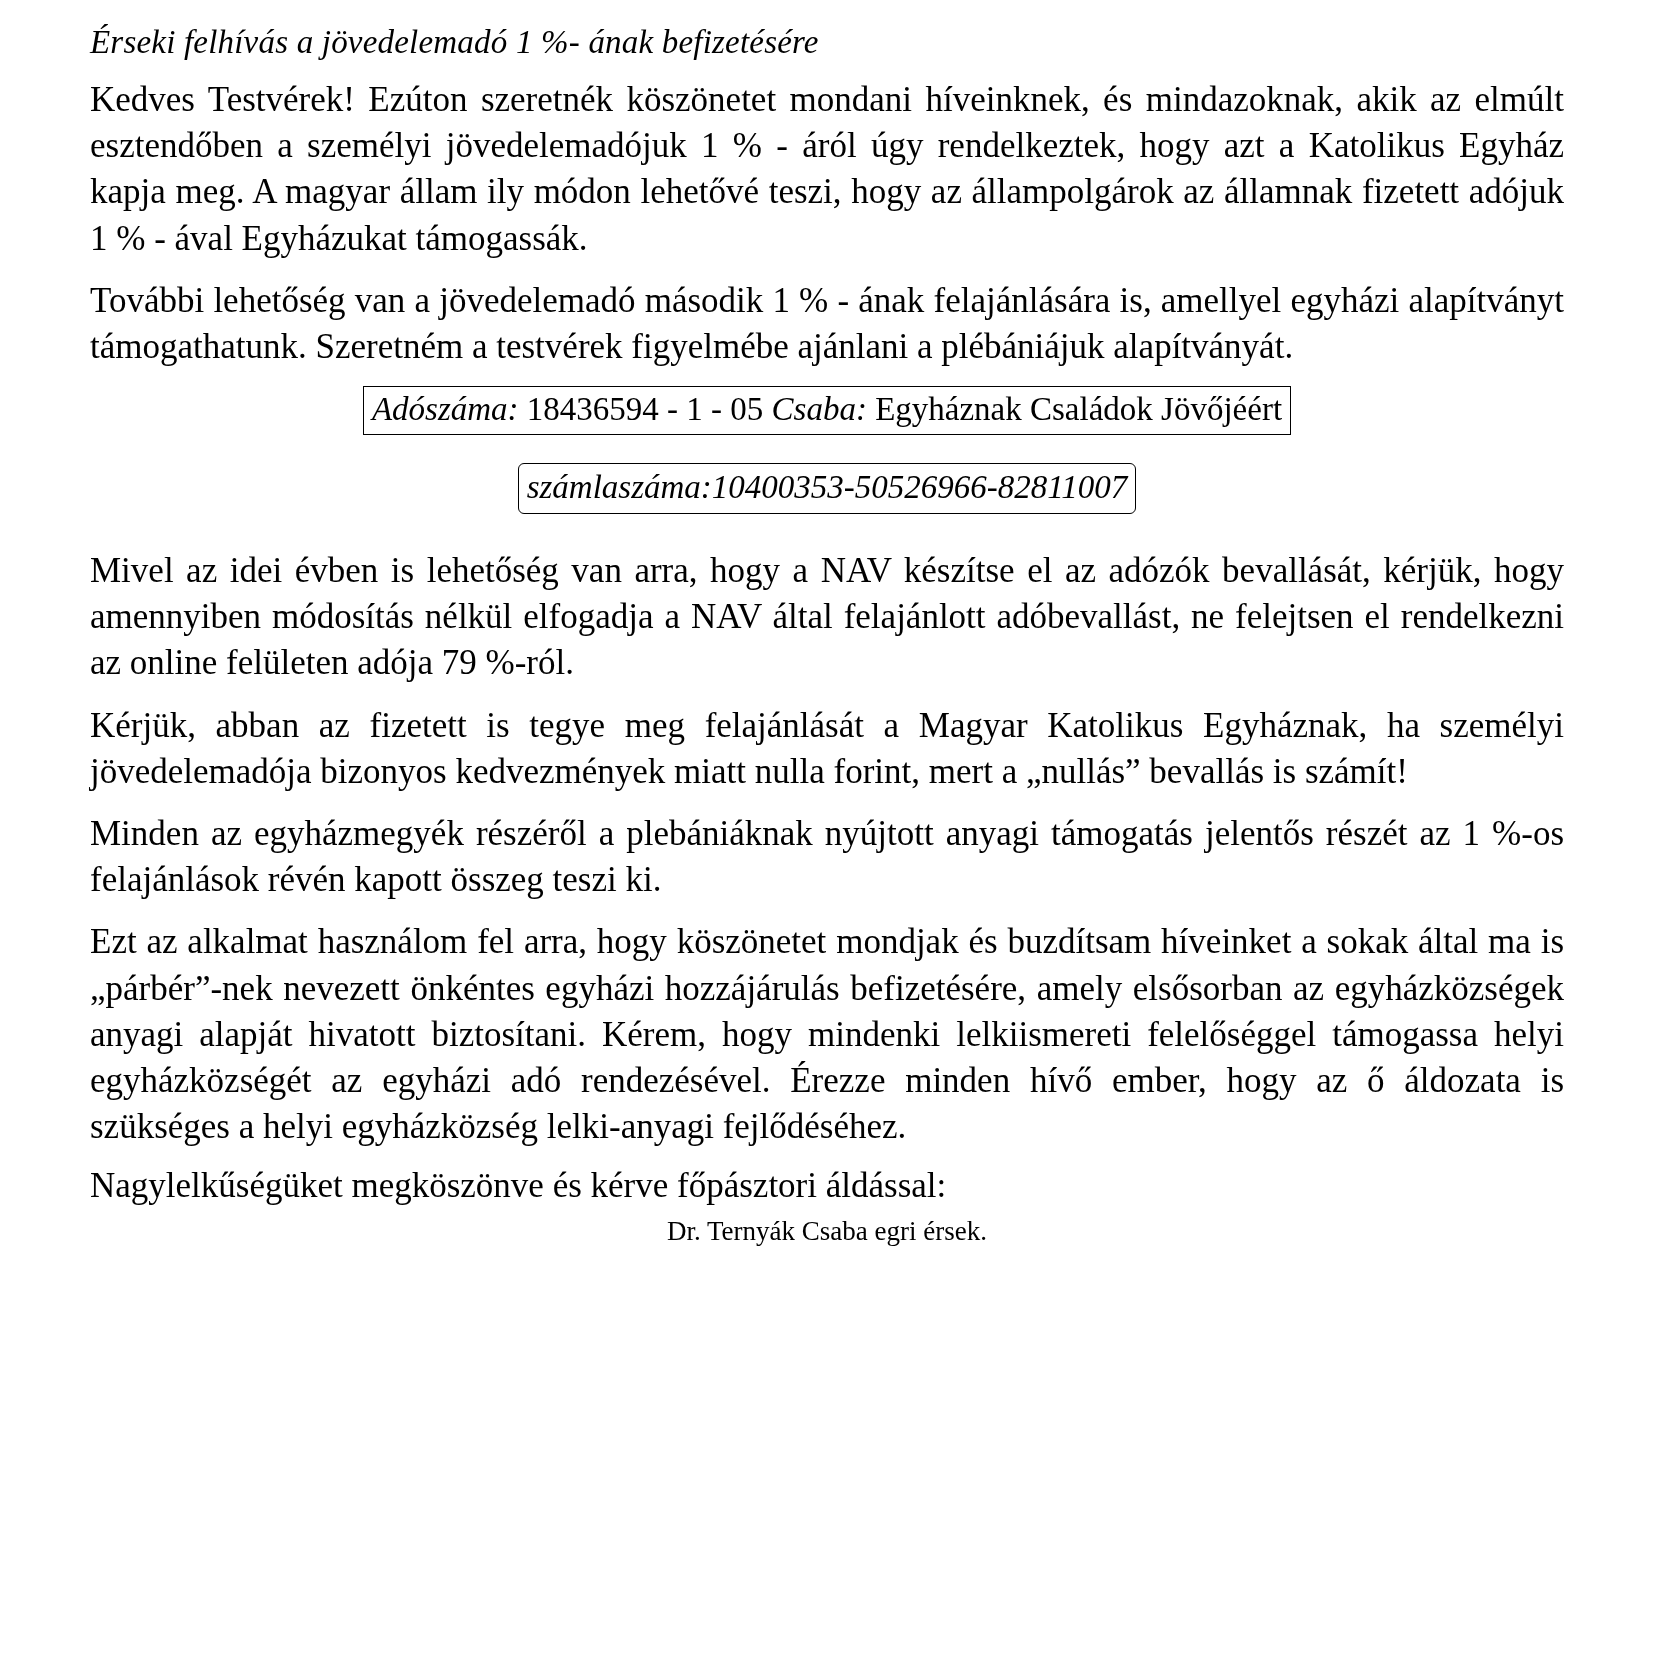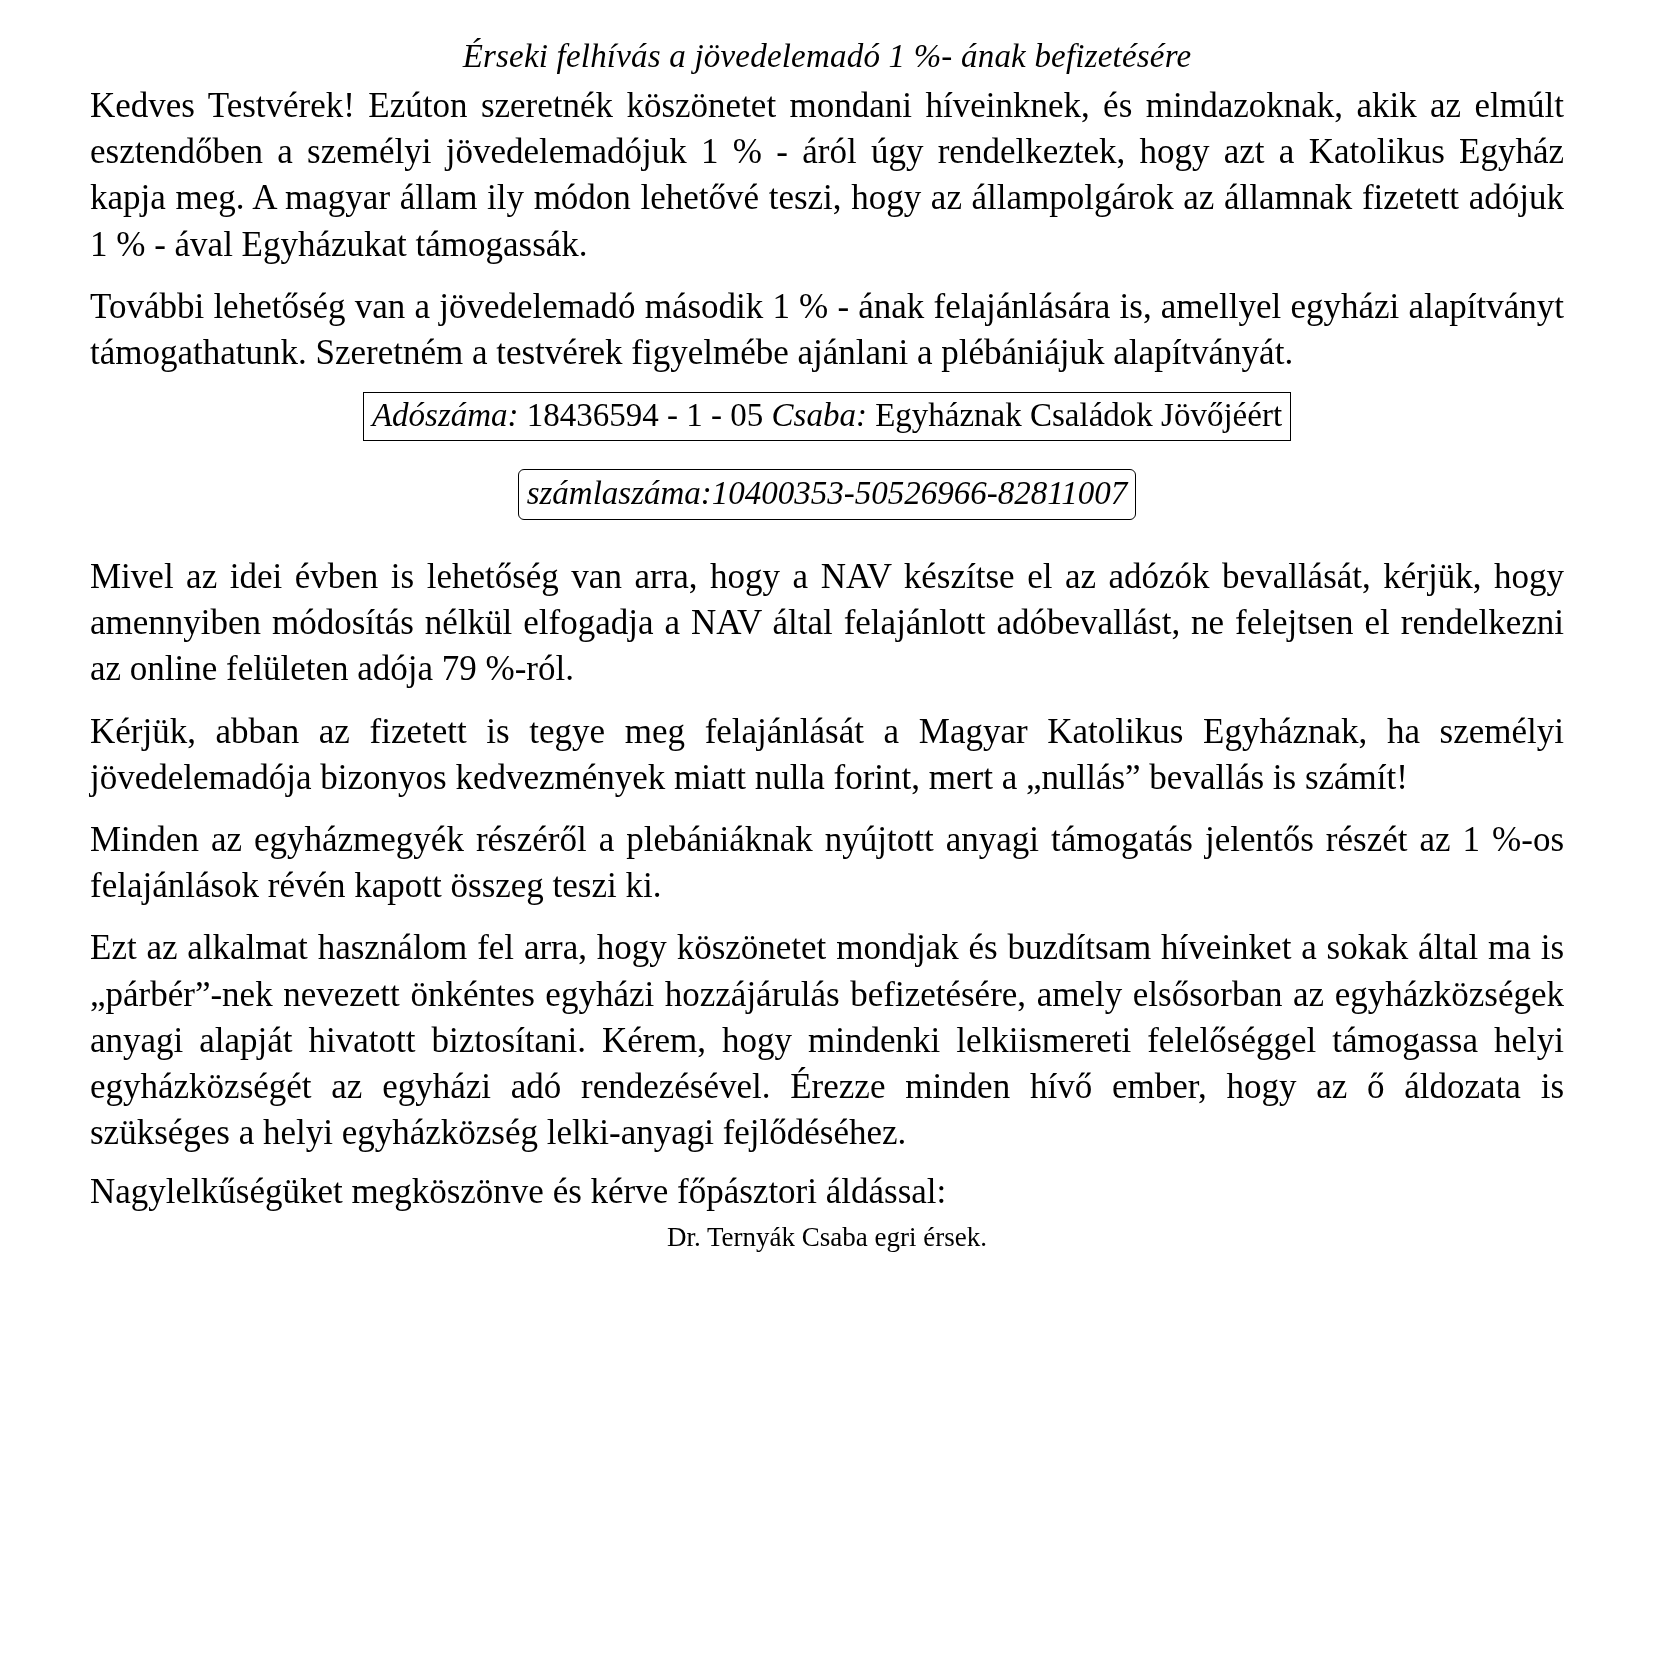--- a/index.html
+++ b/index.html
@@ -17,34 +17,34 @@
   .page {
     width: 1654px;
     height: 1664px;
     box-sizing: border-box;
     padding: 18px 90px 0 90px;
     position: relative;
   }
   .doc-title {
     font-style: italic;
     font-size: 33px;
-    text-align: center;
-    margin: 20px 0 4px 0;
+    text-align: left;
+    margin: 6px 0 4px 0;
     letter-spacing: 0.2px;
   }
   p.body-par {
     font-size: 35px;
     line-height: 1.32;
     text-align: justify;
     text-justify: inter-word;
     margin: 0 0 16px 0;
     hyphens: none;
   }
   p.body-par.first {
-    margin-top: 8px;
+    margin-top: 16px;
   }
   .box-line {
     text-align: center;
     margin: 10px 0 0 0;
   }
   .boxed {
     display: inline-block;
     border: 1px solid #000;
     padding: 3px 8px 5px 8px;
     font-size: 33px;

